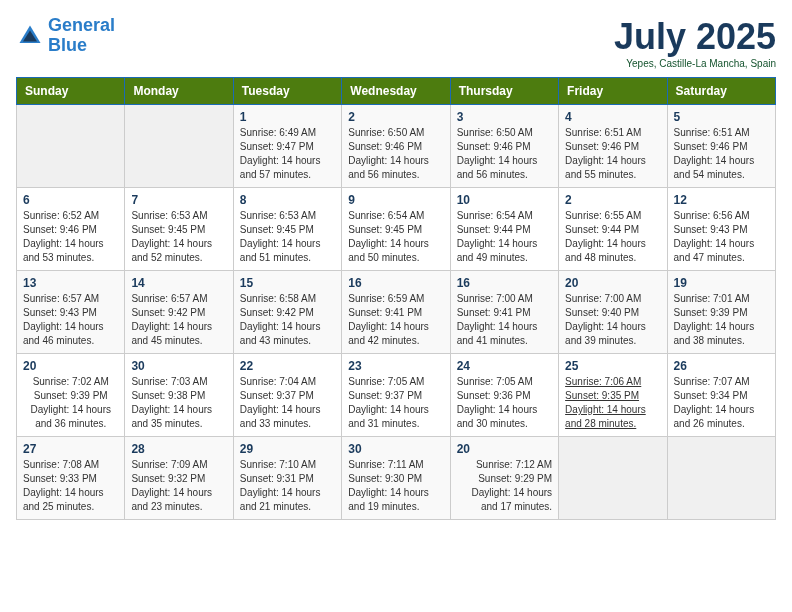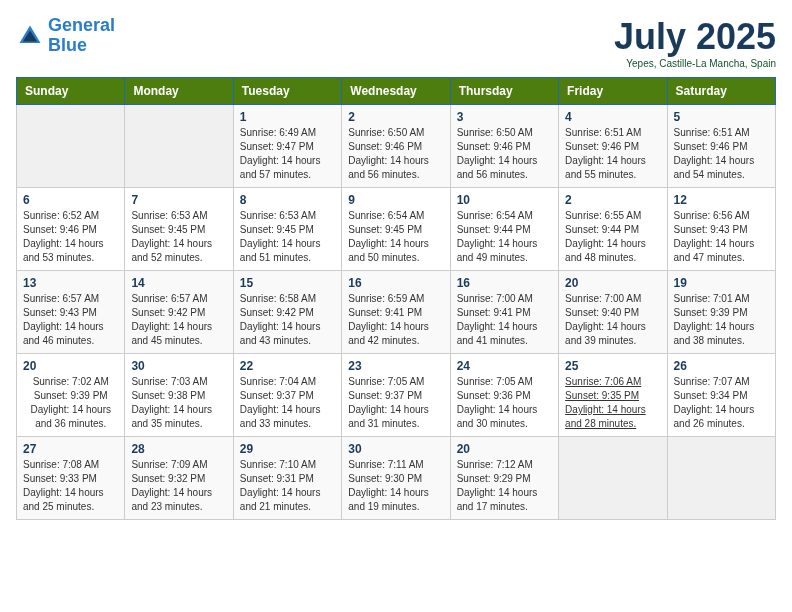--- a/index.html
+++ b/index.html
@@ -306,21 +306,21 @@
 Daylight: 14 hours and 21 minutes.</div>
         </td>
         <td>
           <span class="day-number">30</span>
           <div class="day-info" style="white-space: pre-line;">Sunrise: 7:11 AM
 Sunset: 9:30 PM
 Daylight: 14 hours and 19 minutes.</div>
         </td>
         <td>
           <span class="day-number">20</span>
-          <div class="day-info" style="white-space: pre-line;">Sunrise: 7:12 AM
+          <div class="day-info" style="white-space: pre-line; text-align: right;">Sunrise: 7:12 AM
 Sunset: 9:29 PM
 Daylight: 14 hours and 17 minutes.</div>
         </td>
         <td class="empty-cell"></td>
         <td class="empty-cell"></td>
       </tr>
     </tbody>
 </table>
 
 </body></html>

